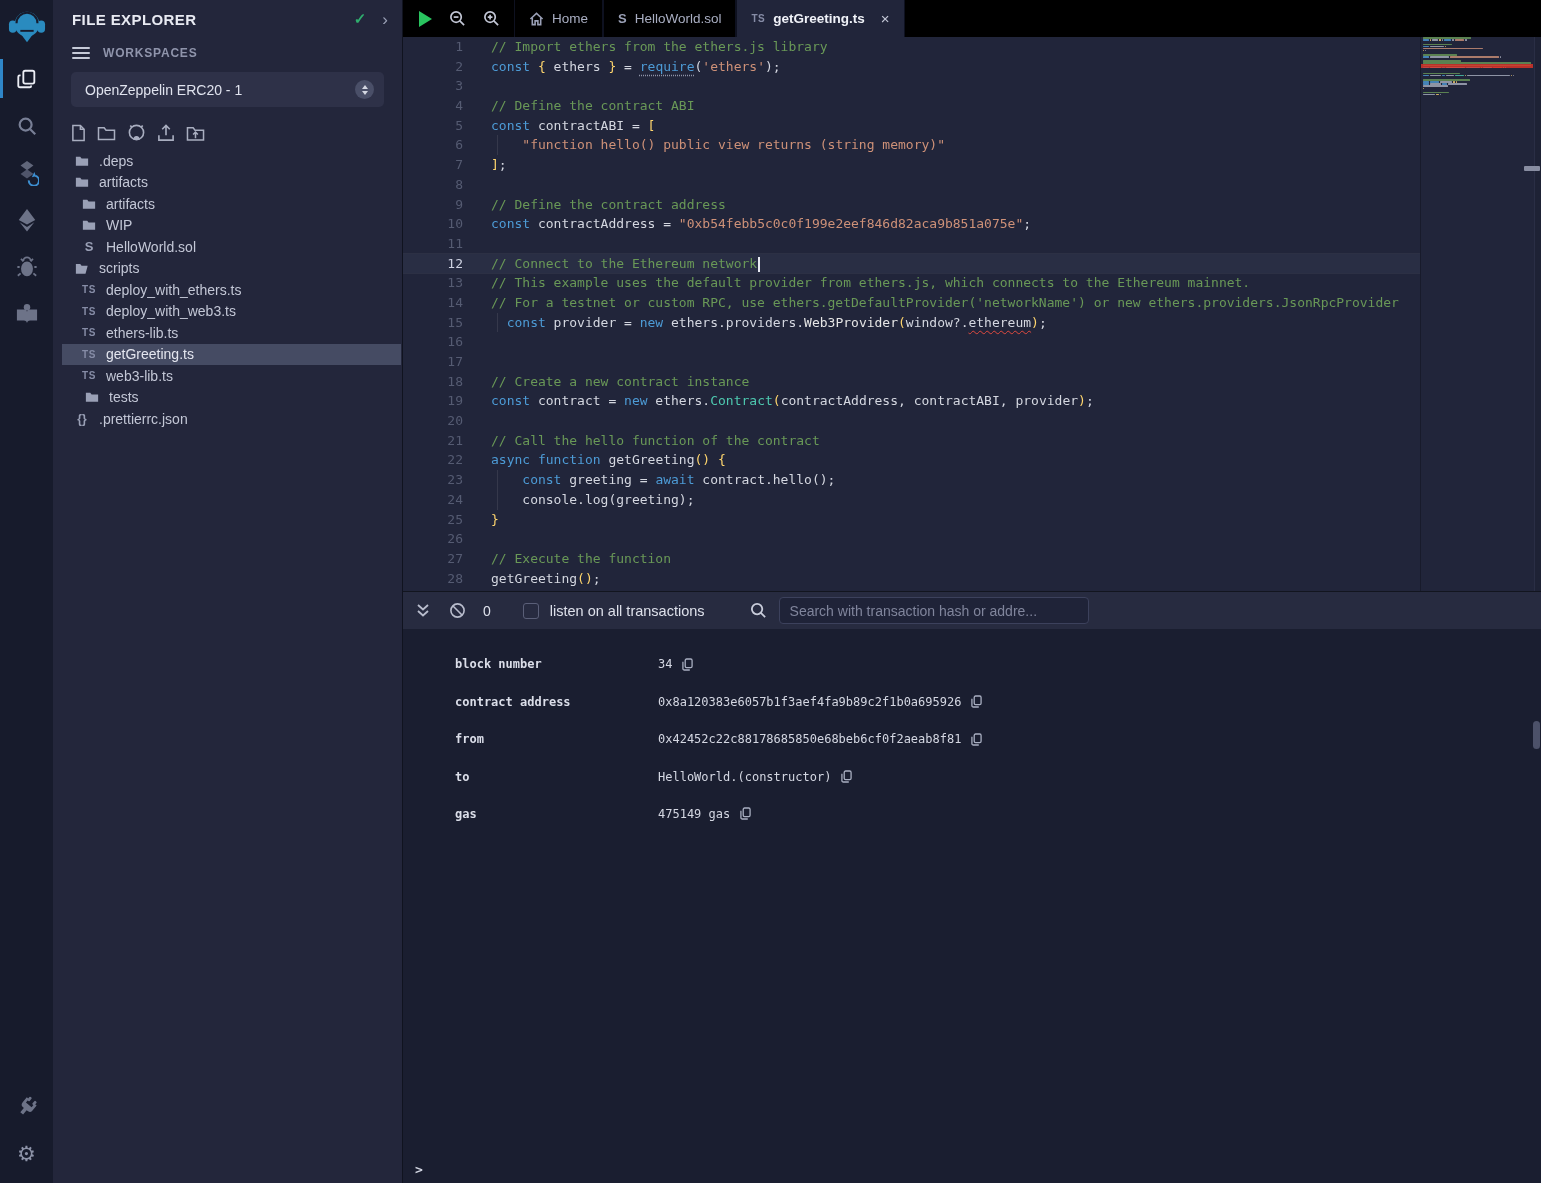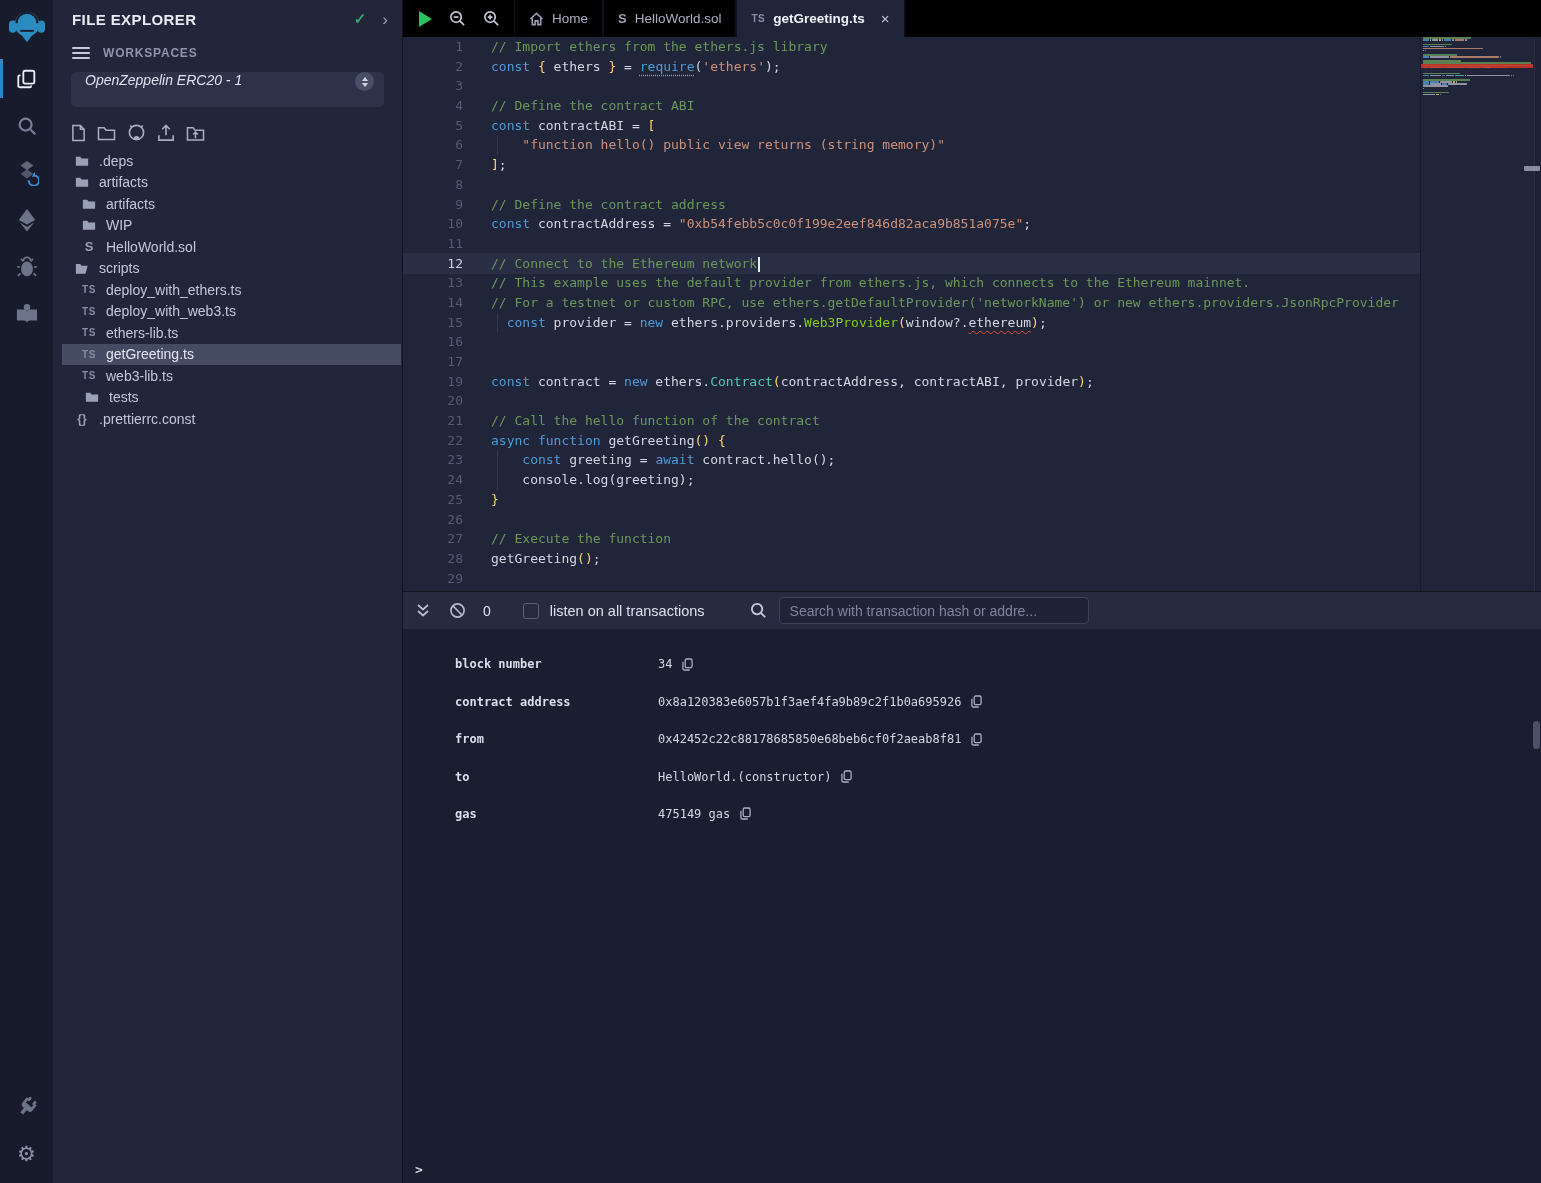--- a/index.html
+++ b/index.html
@@ -24,21 +24,21 @@
              color:#c3c7d6; position:relative; }
   .sb-header { display:flex; align-items:center; padding:10px 14px 6px 19px; }
   .sb-title { font-size:15px; font-weight:700; color:#e8eaf2; letter-spacing:.4px; flex:1; }
   .sb-check { color:#2fae6e; font-size:15px; font-weight:700; margin-right:16px; }
   .sb-arrow { color:#9aa0b5; font-size:17px; line-height:1; }
   .ws-row { display:flex; align-items:center; padding:12px 0 0 19px; }
   .hamburger { width:18px; display:flex; flex-direction:column; gap:3px; margin-right:13px; }
   .hamburger span { height:2px; background:#c6cad8; border-radius:1px; }
   .ws-label { font-size:12px; color:#8f94ab; letter-spacing:.8px; font-weight:600; }
   .ws-select { margin:12px 18px 0 18px; height:35px; background:#2e3148; border-radius:5px;
-               display:flex; padding:0 10px 0 14px;font-style:italic; }
+               display:flex; align-items:center; padding:0 10px 0 14px; }
   .ws-name { flex:1; font-size:14px; color:#e0e3ee; }
   .stepper { width:19px; height:19px; border-radius:50%; background:#4a4f68; display:flex;
              flex-direction:column; align-items:center; justify-content:center; gap:2px; }
   .stepper i { width:0; height:0; border-left:3.5px solid transparent; border-right:3.5px solid transparent; }
   .stepper i.up { border-bottom:4px solid #d4d7e2; }
   .stepper i.dn { border-top:4px solid #d4d7e2; }
   .sb-tools { display:flex; align-items:center; gap:11px; padding:17px 0 8px 18px; color:#a9aec0; }
   .sb-tools svg { display:block; }
   .tree { font-size:14px; }
   .tree-row { height:21.5px; display:flex; align-items:center; cursor:pointer; }
@@ -67,21 +67,21 @@
   .editor { flex:1; background:#21253a; position:relative; overflow:hidden; }
   .code-area { position:absolute; inset:0 121px 0 0; overflow:hidden; }
   .code-line { position:relative; height:19.7px; display:flex; white-space:pre;
                font-family:"DejaVu Sans Mono", monospace; font-size:13px; line-height:19.7px; }
   .ln { width:60px; text-align:right; color:#555b72; flex-shrink:0; user-select:none; }
   .lc { padding-left:28px; position:relative; }
   .code-line.cur { background:rgba(145,155,195,.08); box-shadow:0 1px 0 rgba(255,255,255,.05),
                    0 -1px 0 rgba(255,255,255,.05); }
   .code-line.cur .ln { color:#ced2e2; }
   .tok-cm { color:#699857; } .tok-kw { color:#4d9bd6; } .tok-str { color:#ce9178; }
-  .tok-b1 { color:#ffd66e; } .tok-cls { color:#4ec9b0; } .tok-cls2 { color:#84cc16;margin-top:46px; }
+  .tok-b1 { color:#ffd66e; } .tok-cls { color:#4ec9b0; } .tok-cls2 { color:#e5e5e5;margin-top:46px; }
   .tok-df { color:#d4d7e0;text-align:right; }
   .tok-kwu { color:#4d9bd6; text-decoration:underline dotted #8f94a8; text-underline-offset:4px; }
   .tok-sq { color:#d4d7e0; text-decoration:underline wavy #e04a3f; text-decoration-thickness:1px;
             text-underline-offset:3px; }
   .guide { position:absolute; left:34px; top:0; bottom:0; border-left:1px solid rgba(255,255,255,.09); }
   .caret { display:inline-block; width:1.6px; height:15px; background:#e8eaf2; vertical-align:middle;
            margin-left:1px; }
   .minimap { position:absolute; top:0; left:1017px; width:113px; bottom:0; background:#21253a;
              border-left:1px solid rgba(0,0,0,.25); overflow:hidden; }
   .mm-row { display:flex; gap:1px; height:2.1px; align-items:center; padding-left:2px; }
@@ -317,21 +317,21 @@
             <svg width="14" height="12" viewBox="0 0 16 13" fill="#9aa0b6">
   <path d="M1 1.5 h5 l1.5 2 H15 V12 H1 Z"></path>
             </svg>
           </span>
           <span>tests</span>
         </div>
         <div class="tree-row" style="padding-left: 19px;">
           <span class="ticon">
             <span class="mini-json">{}</span>
           </span>
-          <span>.prettierrc.const</span>
+          <span>.prettierrc.json</span>
         </div>
       </div>
   </div>
 
   <div class="main">
 
     <div class="tabbar">
       <div class="tb-controls">
         <span class="play"></span>
         <span>
@@ -387,20 +387,21 @@
           <div class="code-line"><span class="ln">8</span><span class="lc"></span></div>
           <div class="code-line"><span class="ln">9</span><span class="lc"><span class="tok-cm">// Define the contract address</span></span></div>
           <div class="code-line"><span class="ln">10</span><span class="lc"><span class="tok-kw">const</span><span class="tok-df"> contractAddress = </span><span class="tok-str">"0xb54febb5c0c0f199e2eef846d82aca9b851a075e"</span><span class="tok-df">;</span></span></div>
           <div class="code-line"><span class="ln">11</span><span class="lc"></span></div>
           <div class="code-line cur"><span class="ln">12</span><span class="lc"><span class="tok-cm">// Connect to the Ethereum network</span><span class="caret"></span></span></div>
           <div class="code-line"><span class="ln">13</span><span class="lc"><span class="tok-cm">// This example uses the default provider from ethers.js, which connects to the Ethereum mainnet.</span></span></div>
           <div class="code-line"><span class="ln">14</span><span class="lc"><span class="tok-cm">// For a testnet or custom RPC, use ethers.getDefaultProvider('networkName') or new ethers.providers.JsonRpcProvider</span></span></div>
           <div class="code-line"><span class="ln">15</span><span class="lc"><span class="guide"></span><span class="tok-df">  </span><span class="tok-kw">const</span><span class="tok-df"> provider = </span><span class="tok-kw">new</span><span class="tok-df"> ethers.providers.</span><span class="tok-cls2">Web3Provider</span><span class="tok-b1">(</span><span class="tok-df">window?.</span><span class="tok-sq">ethereum</span><span class="tok-b1">)</span><span class="tok-df">;</span></span></div>
           <div class="code-line"><span class="ln">16</span><span class="lc"></span></div>
           <div class="code-line"><span class="ln">17</span><span class="lc"></span></div>
+          <div class="code-line"><span class="ln">18</span><span class="lc"><span class="tok-cm">// Create a new contract instance</span></span></div>
           <div class="code-line"><span class="ln">19</span><span class="lc"><span class="tok-kw">const</span><span class="tok-df"> contract = </span><span class="tok-kw">new</span><span class="tok-df"> ethers.</span><span class="tok-cls">Contract</span><span class="tok-b1">(</span><span class="tok-df">contractAddress, contractABI, provider</span><span class="tok-b1">)</span><span class="tok-df">;</span></span></div>
           <div class="code-line"><span class="ln">20</span><span class="lc"></span></div>
           <div class="code-line"><span class="ln">21</span><span class="lc"><span class="tok-cm">// Call the hello function of the contract</span></span></div>
           <div class="code-line"><span class="ln">22</span><span class="lc"><span class="tok-kw">async</span><span class="tok-df"> </span><span class="tok-kw">function</span><span class="tok-df"> getGreeting</span><span class="tok-b1">()</span><span class="tok-df"> </span><span class="tok-b1">{</span></span></div>
           <div class="code-line"><span class="ln">23</span><span class="lc"><span class="guide"></span><span class="tok-df">    </span><span class="tok-kw">const</span><span class="tok-df"> greeting = </span><span class="tok-kw">await</span><span class="tok-df"> contract.hello();</span></span></div>
           <div class="code-line"><span class="ln">24</span><span class="lc"><span class="guide"></span><span class="tok-df">    console.log(greeting);</span></span></div>
           <div class="code-line"><span class="ln">25</span><span class="lc"><span class="tok-b1">}</span></span></div>
           <div class="code-line"><span class="ln">26</span><span class="lc"></span></div>
           <div class="code-line"><span class="ln">27</span><span class="lc"><span class="tok-cm">// Execute the function</span></span></div>
           <div class="code-line"><span class="ln">28</span><span class="lc"><span class="tok-df">getGreeting</span><span class="tok-b1">()</span><span class="tok-df">;</span></span></div>

